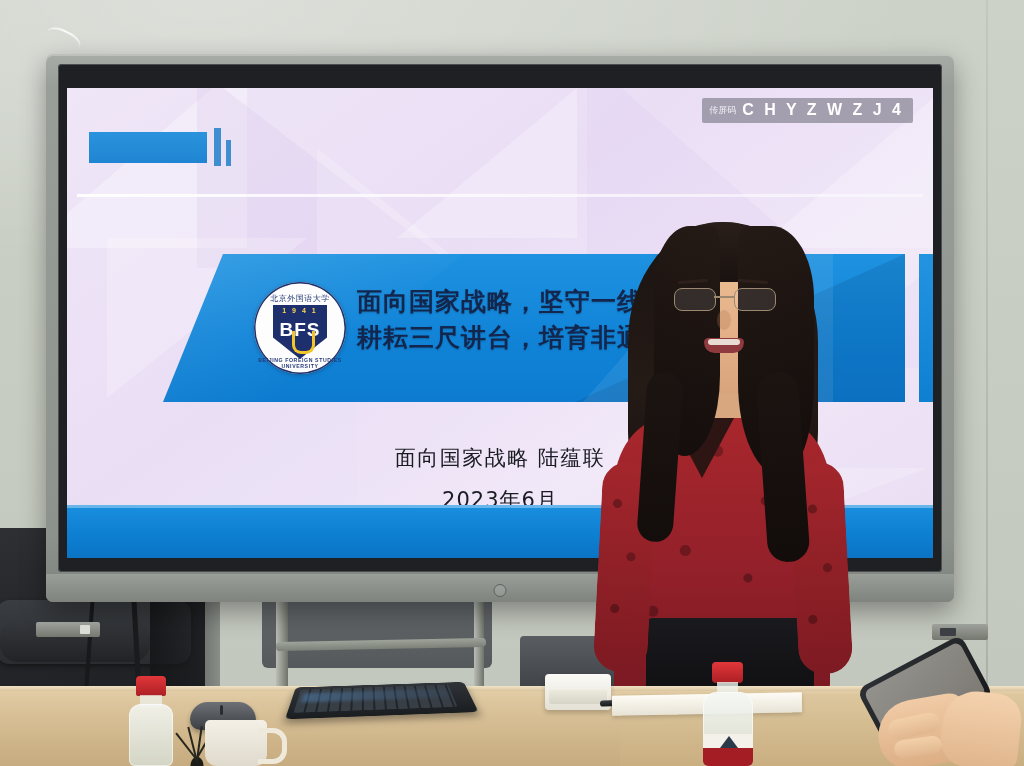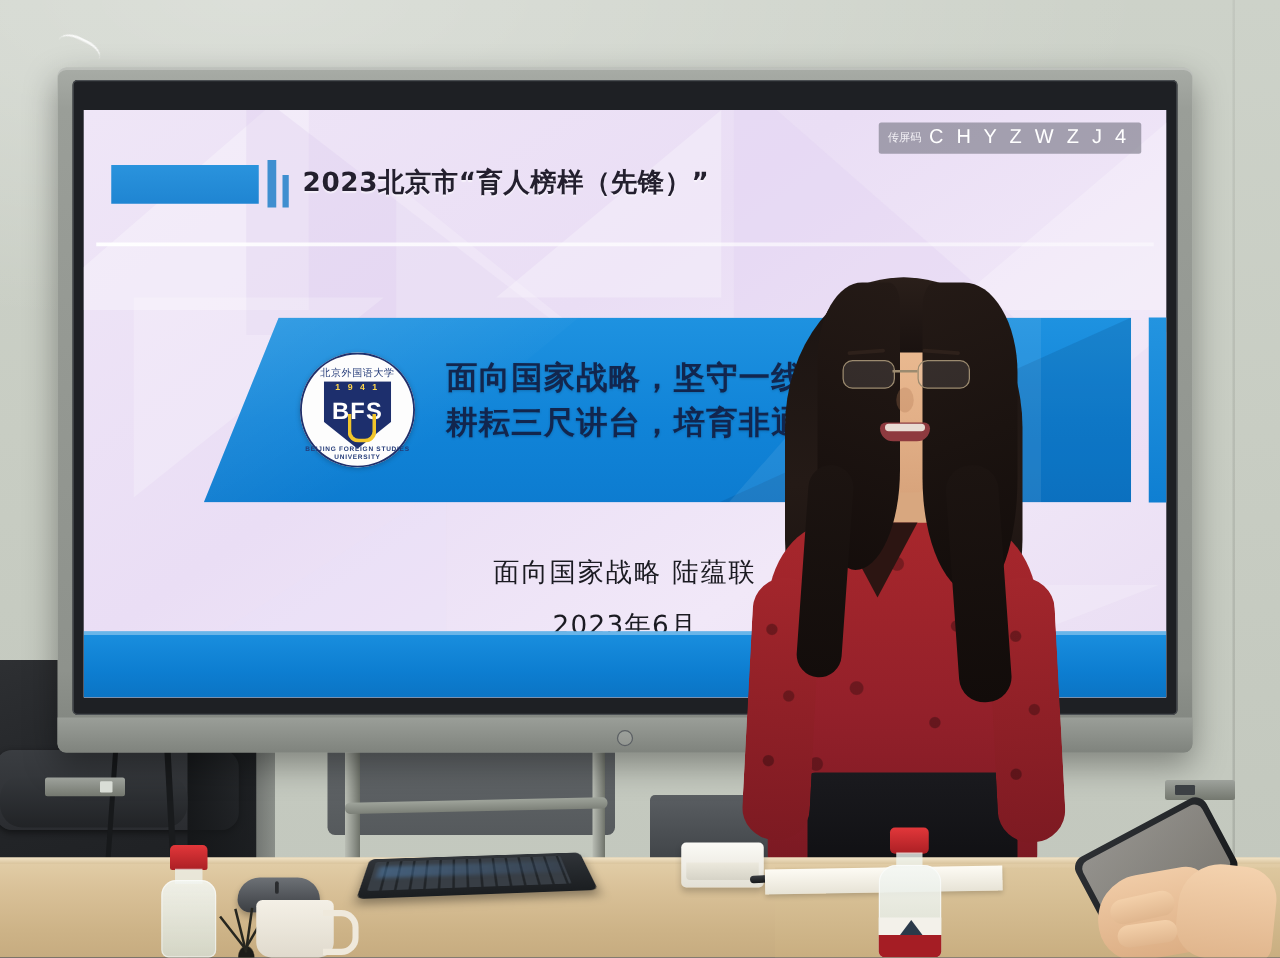--- a/index.html
+++ b/index.html
@@ -193,21 +193,21 @@
     position:absolute;right:20px;top:10px;
     background:rgba(118,118,130,.62);
     padding:3px 9px 4px 7px;border-radius:2px;
     display:flex;align-items:center;gap:6px;
   }
   .cast-badge .lbl{
     font-size:9px;color:#f2f0f5;
     font-family:"DejaVu Sans","Liberation Sans",sans-serif;
   }
   .cast-badge .code{
-    font-size:16px;color:#ffffff;font-weight:normal;letter-spacing:3px;
+    font-size:16px;color:#ffffff;font-weight:bold;letter-spacing:3px;
     font-family:"Liberation Sans",sans-serif;
   }
 
   
   .banner{
     position:absolute;left:96px;top:166px;width:742px;height:148px;
     background:linear-gradient(180deg,#1e92e0 0%,#1184d8 55%,#0d7cd0 100%);
     clip-path:polygon(60px 0,100% 0,100% 100%,0 100%);
   }
   .banner-facet1{
@@ -225,21 +225,21 @@
     background:rgba(255,255,255,.08);
     clip-path:polygon(130px 0,250px 0,250px 148px,0 148px);
   }
   .banner-right-strip{
     position:absolute;left:852px;top:166px;width:22px;height:148px;
     background:linear-gradient(180deg,#2394e0,#0f7fd2);
   }
 
   
   .emblem{
-    position:absolute;left:173px;top:194px;width:92px;height:92px;
+    position:absolute;left:187px;top:194px;width:92px;height:92px;
   }
   .emblem-ring{
     position:absolute;inset:0;border-radius:50%;
     background:#fdfdfd;
     box-shadow:0 0 0 1.5px #20306b inset, 0 1px 4px rgba(0,0,0,.25);
   }
   .emblem-cn{
     position:absolute;left:0;right:0;top:11px;text-align:center;
     font-size:8px;color:#233a78;letter-spacing:.5px;
     font-family:"DejaVu Sans",sans-serif;
@@ -596,21 +596,20 @@
           <div class="poly p5"></div>
           <div class="poly p6"></div>
           <div class="poly p7"></div>
           <div class="poly p8"></div>
           <div class="poly p9"></div>
           <div class="poly p10"></div>
 
           <div class="hdr-rect"></div>
           <div class="hdr-bar hdr-bar-a"></div>
           <div class="hdr-bar hdr-bar-b"></div>
-          <div class="hdr-title">2023北京市“育人榜样（先锋）”</div>
           <div class="hdr-underline"></div>
 
           <div class="cast-badge">
             <span class="lbl">传屏码</span>
             <span class="code">C H Y Z W Z J 4</span>
           </div>
 
           <div class="banner">
             <div class="banner-facet1"></div>
             <div class="banner-facet2"></div>

